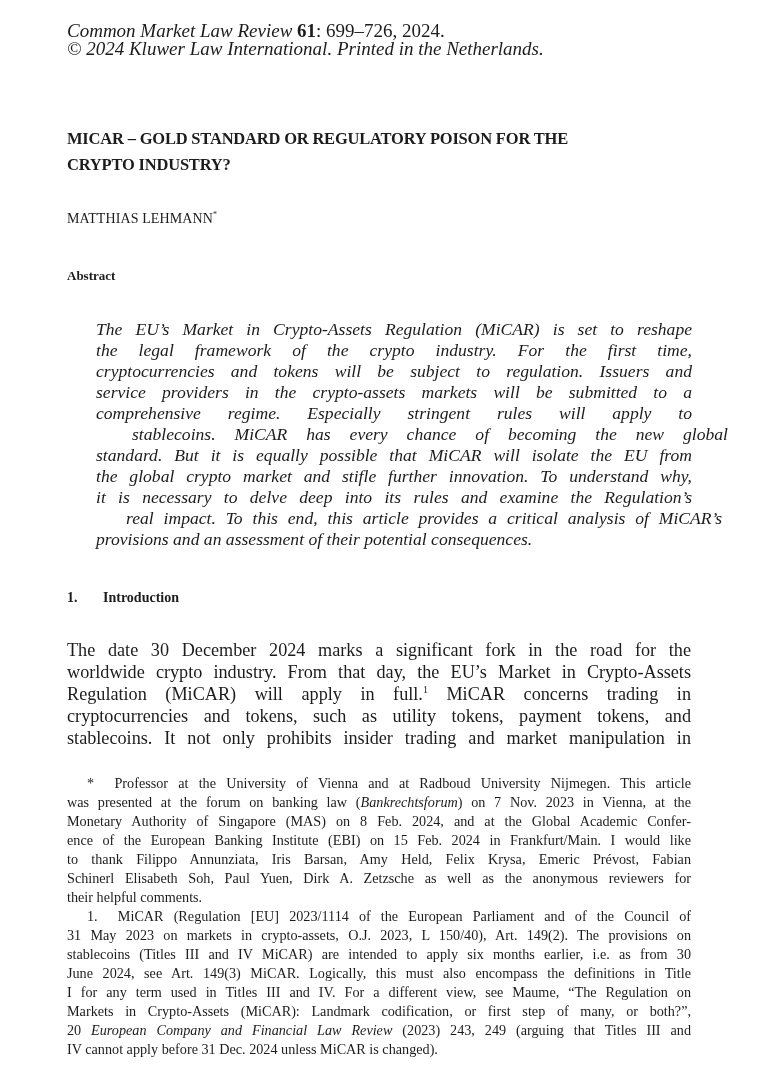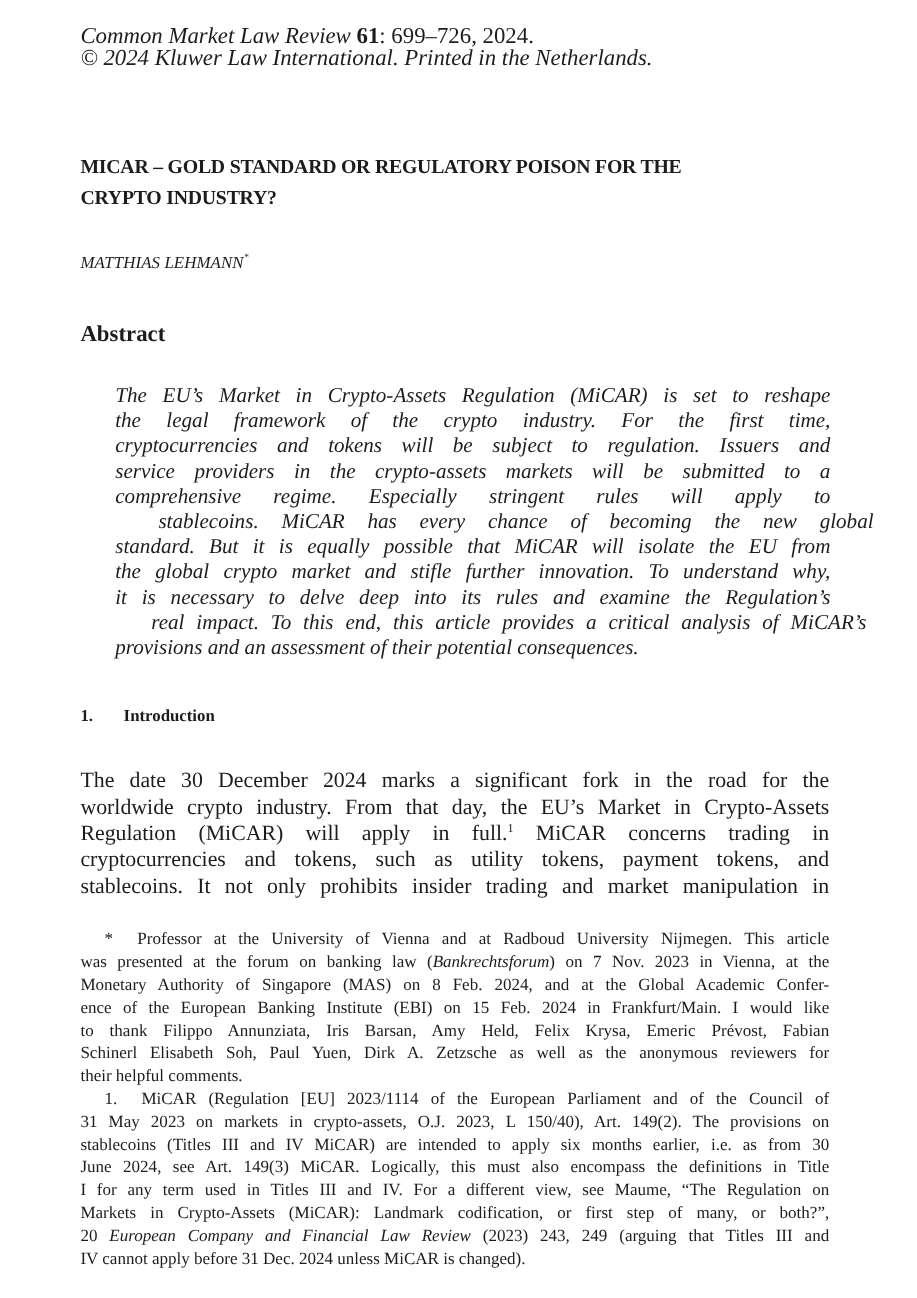--- a/index.html
+++ b/index.html
@@ -8,21 +8,21 @@
     font-family: "Liberation Serif", "DejaVu Serif", serif;
     color: #1c1c1c;
   }
   .abs { position: absolute; white-space: nowrap; }
   .journal { left: 67px; font-size: 19px; font-style: italic; line-height: 18px; }
   .journal b { font-style: normal; font-weight: bold; }
   .journal .n { font-style: normal; }
   .title { left: 67px; font-size: 16.5px; font-weight: bold; line-height: 26px; letter-spacing: -0.2px; }
   .author { left: 67px; font-size: 14px; letter-spacing: 0.1px; }
   .author sup { font-size: 8px; vertical-align: 6px; }
-  .abstract-h { left: 67px; font-size: 19px; font-weight: bold; }
+  .abstract-h { left: 67px; font-size: 13px; font-weight: bold; }
   .abs-line {
     left: 96px; width: 596px; font-size: 17.6px; font-style: italic;
     text-align: justify; text-align-last: justify; line-height: 20.5px;
   }
   .abs-line.last { text-align-last: left; }
   .section-h { left: 67px; font-size: 14px; font-weight: bold; }
   .section-h .num { display: inline-block; width: 36px; }
   .body-line {
     left: 67px; width: 624px; font-size: 18.2px;
     text-align: justify; text-align-last: justify; line-height: 21px;
@@ -41,21 +41,21 @@
 
 <div class="abs journal" style="top:22px;">
   <span>Common Market Law Review</span>
   <b>61</b><span class="n">: 699–726, 2024.</span>
 </div>
 <div class="abs journal" style="top:40px;">© 2024 Kluwer Law International. Printed in the Netherlands.</div>
 
 <div class="abs title" style="top:126px;text-align:right;">MICAR – GOLD STANDARD OR REGULATORY POISON FOR THE</div>
 <div class="abs title" style="top:152px;">CRYPTO INDUSTRY?</div>
 
-<div class="abs author" style="top:210px;font-style:italic;">
+<div class="abs author" style="top:210px;">
   <span>MATTHIAS LEHMANN</span><sup>*</sup>
 </div>
 
 <div class="abs abstract-h" style="top:268px;">Abstract</div>
 <div>
   <div class="abs abs-line" style="top:319px;">The EU’s Market in Crypto-Assets Regulation (MiCAR) is set to reshape</div>
   <div class="abs abs-line" style="top:340px;">the legal framework of the crypto industry. For the first time,</div>
   <div class="abs abs-line" style="top:361px;">cryptocurrencies and tokens will be subject to regulation. Issuers and</div>
   <div class="abs abs-line" style="top:382px;">service providers in the crypto-assets markets will be submitted to a</div>
   <div class="abs abs-line" style="top:403px;">comprehensive regime. Especially stringent rules will apply to</div>

